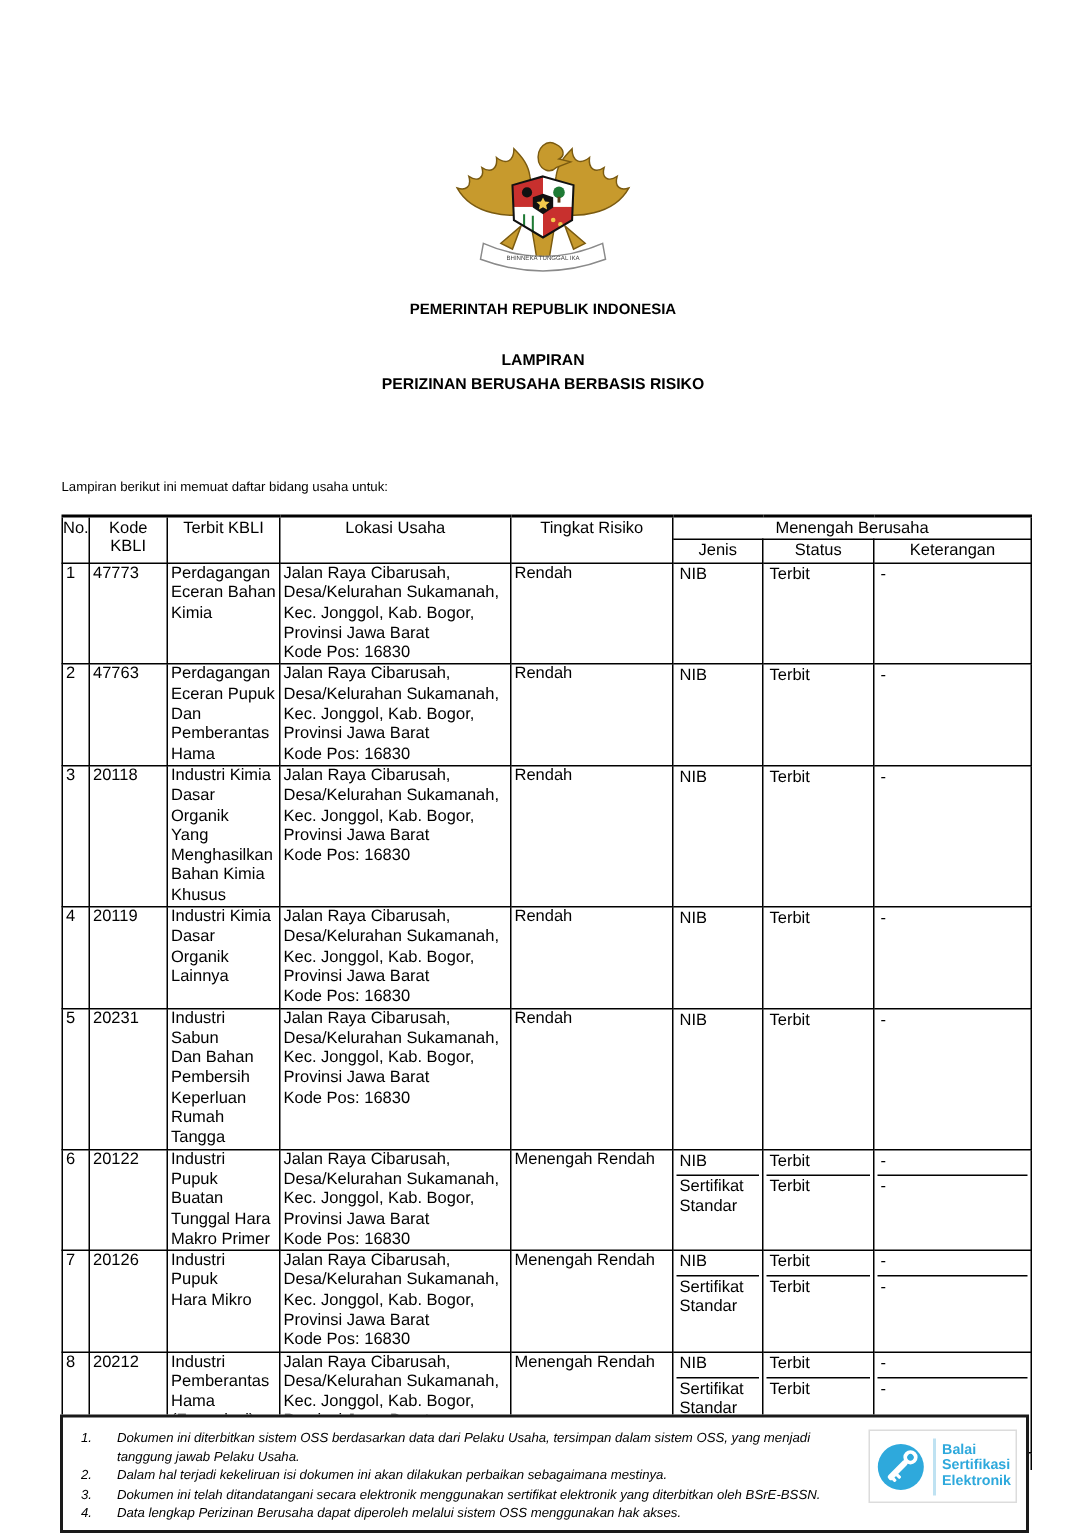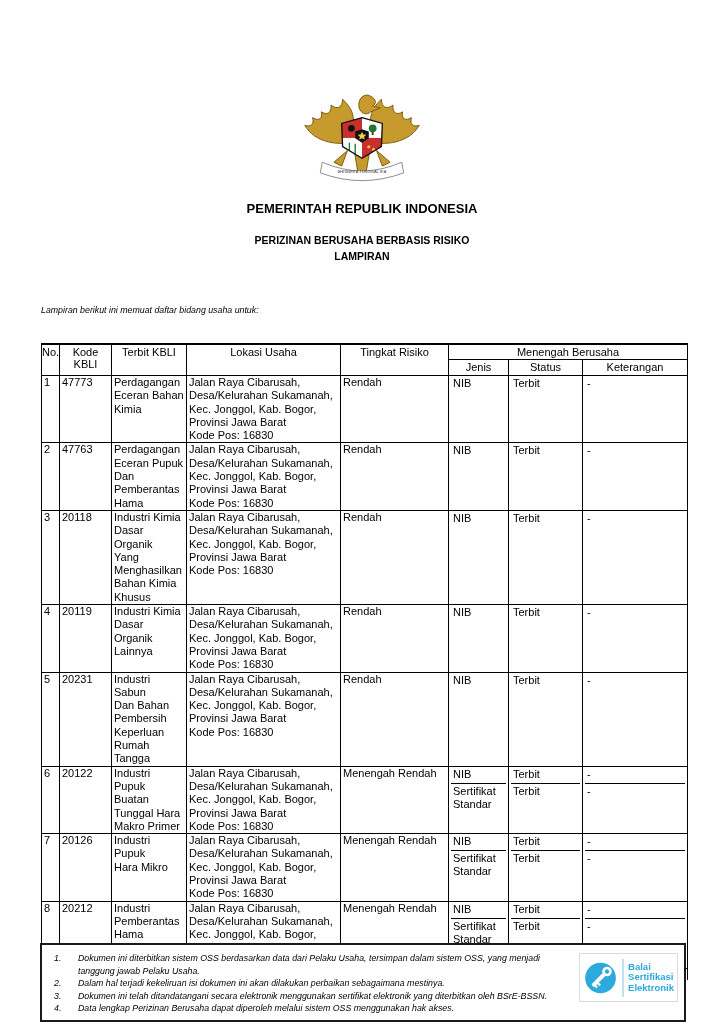--- a/index.html
+++ b/index.html
@@ -5,28 +5,28 @@
   html,body { margin:0; padding:0; background:#e8e8e8; }
   .page {
     position:relative; width:724px; height:1024px; margin:0 auto;
     background:#ffffff; font-family:"Liberation Sans", sans-serif; color:#000;
     overflow:hidden;
   }
   
   .emblem { position:absolute; top:88px; left:299px; width:126px; height:98px; }
   .gov-title {
     position:absolute; top:201px; left:0; width:100%;
-    text-align:center; font-weight:bold; font-size:13px;
+    text-align:center; font-weight:bold; font-size:10px;
   }
   .doc-title {
     position:absolute; top:233px; left:0; width:100%;
     text-align:center; font-weight:bold; font-size:10.5px; line-height:15.5px;
   }
   .intro {
-    position:absolute; top:305px; left:41px; font-size:8.8px;font-style:italic;
+    position:absolute; top:319px; left:41px; font-size:8.8px;
   }
   
   .table-wrap { position:absolute; top:343px; left:41px; }
   table.kbli {
     border-collapse:collapse; table-layout:fixed; width:646px;
     font-size:11px;
   }
   table.kbli th, table.kbli td {
     border:1px solid #000; vertical-align:top; text-align:left;
     font-weight:normal; padding:0 2px; line-height:13.3px;
@@ -102,22 +102,22 @@
         <circle cx="77" cy="63" r="1.6" fill="#F2C94C"></circle>
         <path d="M65,42 l7,2.4 0,7 -7,4.6 -7,-4.6 0,-7 z" fill="#111111"></path>
         <path d="M65 44.5 l1.4 2.8 3.1.3 -2.3 2.1 .6 3 -2.8-1.5 -2.8 1.5 .6-3 -2.3-2.1 3.1-.3 z" fill="#F2C94C"></path>
       </g>
       <path d="M65,30 L86,36 L85,60 L65,72 L45,60 L44,36 Z" fill="none" stroke="#111111" stroke-width="1.4"></path>
     </svg>
   </div>
 
   <div class="gov-title">PEMERINTAH REPUBLIK INDONESIA</div>
   <div class="doc-title">
+    <div>LAMPIRAN</div>
     <div>PERIZINAN BERUSAHA BERBASIS RISIKO</div>
-    <div>LAMPIRAN</div>
   </div>
 
   <div class="intro">Lampiran berikut ini memuat daftar bidang usaha untuk:</div>
 
   <div class="table-wrap">
     <table class="kbli">
       <colgroup>
         <col style="width:18px">
           <col style="width:52px">
           <col style="width:75px">

